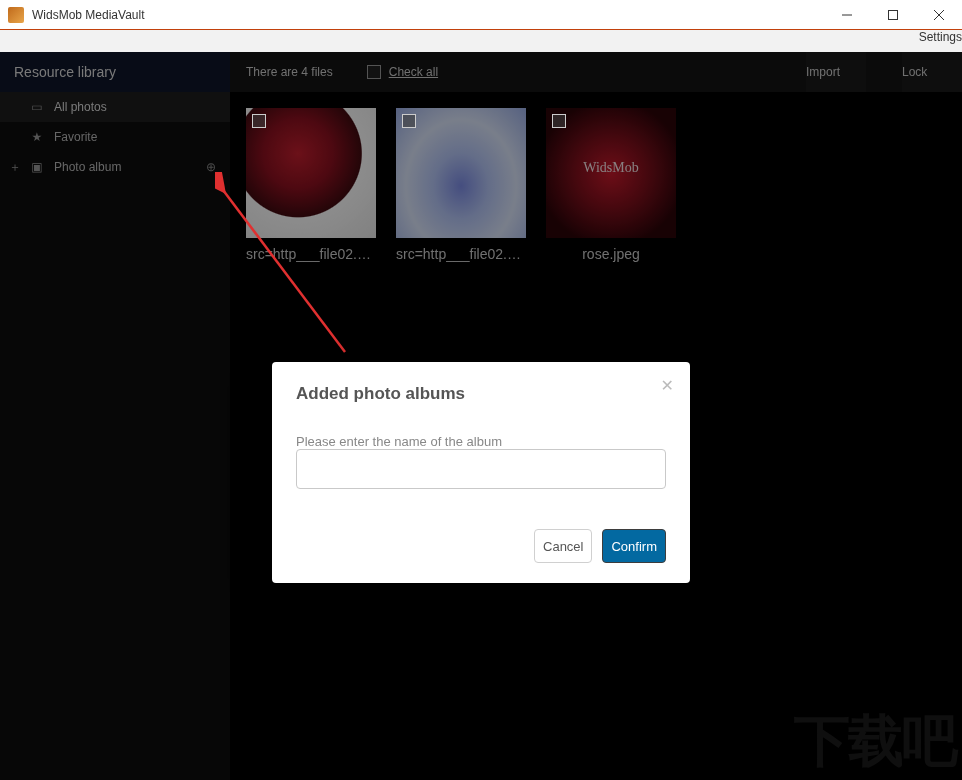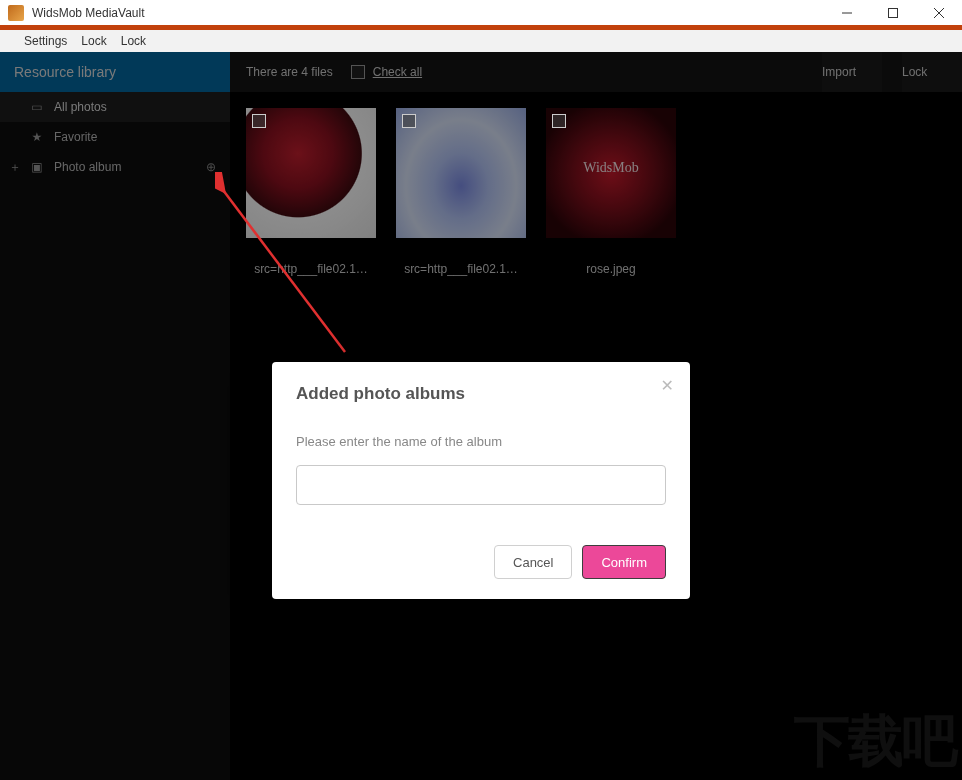--- a/index.html
+++ b/index.html
@@ -1,72 +1,72 @@
 <!DOCTYPE html>
 <html><head>
 <meta charset="utf-8">
 <style>
   * { box-sizing: border-box; margin: 0; padding: 0; font-family: "Segoe UI", Arial, sans-serif; }
   html, body { width: 962px; height: 780px; overflow: hidden; background: #fff; }
 
   
-  .titlebar { height: 30px; background: #fff; display: flex; align-items: center; padding-left: 8px; border-bottom: 5px solid #c2410c; }
+  .titlebar { height: 30px; background: #fff; display: flex; align-items: center; padding-left: 8px; border-bottom: 1px solid #c2410c; }
   .titlebar .app-icon { width: 16px; height: 16px; background: linear-gradient(135deg,#c06a1b,#e8a54a); border-radius: 2px; margin-right: 8px; }
   .titlebar .title { font-size: 12px; color: #333; flex: 1; }
   .win-controls { display: flex; }
   .win-btn { width: 46px; height: 30px; display: flex; align-items: center; justify-content: center; }
   .win-btn svg { stroke: #333; stroke-width: 1; fill: none; }
 
   
-  .menubar { height: 22px; background: #f2f2f2; display: flex; align-items: center; padding-left: 24px; gap: 14px; font-size: 12px; color: #333; }
+  .menubar { height: 22px; background: #f2f2f2; display: flex; align-items: flex-end; padding-left: 24px; gap: 14px; font-size: 12px; color: #333; flex-direction: column; }
   .menubar span { cursor: default; }
 
   
   .app { display: flex; height: calc(780px - 52px); background: #000; position: relative; }
   .sidebar { width: 230px; background: #0d0d0d; color: #bbb; padding-top: 0; }
-  .sidebar-header { height: 40px; display: flex; align-items: center; padding-left: 14px; font-size: 14px; color: #ddd; background: #0369a1; }
+  .sidebar-header { height: 40px; display: flex; align-items: center; padding-left: 14px; font-size: 14px; color: #ddd; background: #0f172a; }
   .side-item { height: 30px; display: flex; align-items: center; padding-left: 30px; gap: 10px; font-size: 12px; color: #bbb; position: relative; }
   .side-item.active { background: #1e1e1e; color: #ddd; }
   .side-item .left-icon { position: absolute; left: 8px; width: 14px; height: 14px; display:flex; align-items:center; justify-content:center; color:#999; }
   .side-item .row-icon { width: 14px; text-align: center; color: #999; }
   .side-item .trailing { margin-left: auto; margin-right: 14px; color: #888; }
   .content { flex: 1; display: flex; flex-direction: column; background: #000; }
-  .content-header { height: 40px; background: #151515; display: flex; align-items: center; padding-left: 16px; color: #ccc; font-size: 12px; gap: 18px; }
+  .content-header { height: 40px; background: #151515; display: flex; align-items: center; padding-left: 16px; color: #ccc; font-size: 12px; gap: 34px; }
   .content-header .spacer { flex:1; }
   .hdr-btn { width: 60px; height: 40px; display:flex; align-items:center; justify-content:flex-start; background:#1b1b1b; margin-left:2px; cursor:default; }
   .check-square { width:14px; height:14px; border:1px solid #999; background:#222; }
 
   .grid { padding: 16px 16px; display:flex; gap: 20px; }
   .thumb-wrap { width: 130px; text-align:center; }
   .thumb { width: 130px; height: 130px; position: relative; overflow:hidden; }
   .thumb .cb { position:absolute; top:6px; left:6px; width:14px; height:14px; border:1px solid #ccc; background:rgba(60,60,60,0.6); z-index:2; }
-  .thumb-label { margin-top:24px; font-size:12px; color:#ccc; white-space:nowrap; overflow:hidden; text-overflow:ellipsis; }
+  .thumb-label { margin-top:8px; font-size:14px; color:#ccc; white-space:nowrap; overflow:hidden; text-overflow:ellipsis; }
 
   
   .art1 { background: radial-gradient(circle at 40% 35%, #c41f2e 0%, #8e1120 30%, #420a10 55%, #fff 56%, #eaeaea 100%); }
   .art2 { background: radial-gradient(circle at 55% 45%, #f5f0d6 0%, #e3dcb0 18%, #c7b9a4 40%, #6a7e8e 70%, #435360 100%); }
   .art3 { background: radial-gradient(ellipse at 50% 60%, #7e8ee8 0%, #b6c7f8 30%, #dce6fc 60%, #9db1ea 100%); }
   .art4 { background: radial-gradient(circle at 50% 50%, #c7192b 0%, #7d0f1b 40%, #2c0408 80%); position:relative; }
   .art4::after { content:"WidsMob"; position:absolute; top:40%; left:0; right:0; text-align:center; font-family: cursive; color:#fff; font-size:14px; opacity:0.9; }
 
   
   .dim { position:absolute; inset:0; background: rgba(0,0,0,0.45); }
 
   
   .arrow-svg { position:absolute; left:215px; top:120px; pointer-events:none; }
 
   
   .modal { position:absolute; left:272px; top:310px; width:418px; background:#fff; border-radius:4px; box-shadow:0 10px 40px rgba(0,0,0,0.4); padding:22px 24px 20px; }
   .modal .close { position:absolute; top:14px; right:16px; color:#bbb; font-size:16px; cursor:default; }
   .modal h3 { font-size:17px; font-weight:700; color:#555; margin-bottom:30px; }
-  .modal .prompt { font-size:13px; color:#888; margin-bottom:16px; }
+  .modal .prompt { font-size:13px; color:#888; }
   .modal input[type=text] { width:100%; height:40px; border:1px solid #c9c9c9; border-radius:4px; padding:0 10px; font-size:14px; outline:none; }
   .modal .btns { display:flex; justify-content:flex-end; gap:10px; margin-top:40px; }
-  .modal .btn { height:34px; padding:0 18px; border-radius:4px; font-size:13px; display:flex; align-items:center; border:1px solid #d0d0d0; background:#fff; color:#555; cursor:default; }
-  .modal .btn.primary { background:#ec4899; color:#fff; border-color:#3d3d3d;align-items:center; }
+  .modal .btn { height:34px; padding:0 8px; border-radius:4px; font-size:13px; display:flex; align-items:center; border:1px solid #d0d0d0; background:#fff; color:#555; cursor:default; }
+  .modal .btn.primary { background:#0369a1; color:#fff; border-color:#3d3d3d;align-items:center; }
 
   
   .watermark { position:absolute; right:6px; bottom:0; font-size:56px; color:rgba(120,120,120,0.12); font-weight:700; letter-spacing:-2px; pointer-events:none; }
 </style>
 </head>
 <body>
 
 <div class="titlebar">
   <div class="app-icon"></div>
   <div class="title">WidsMob MediaVault</div>

